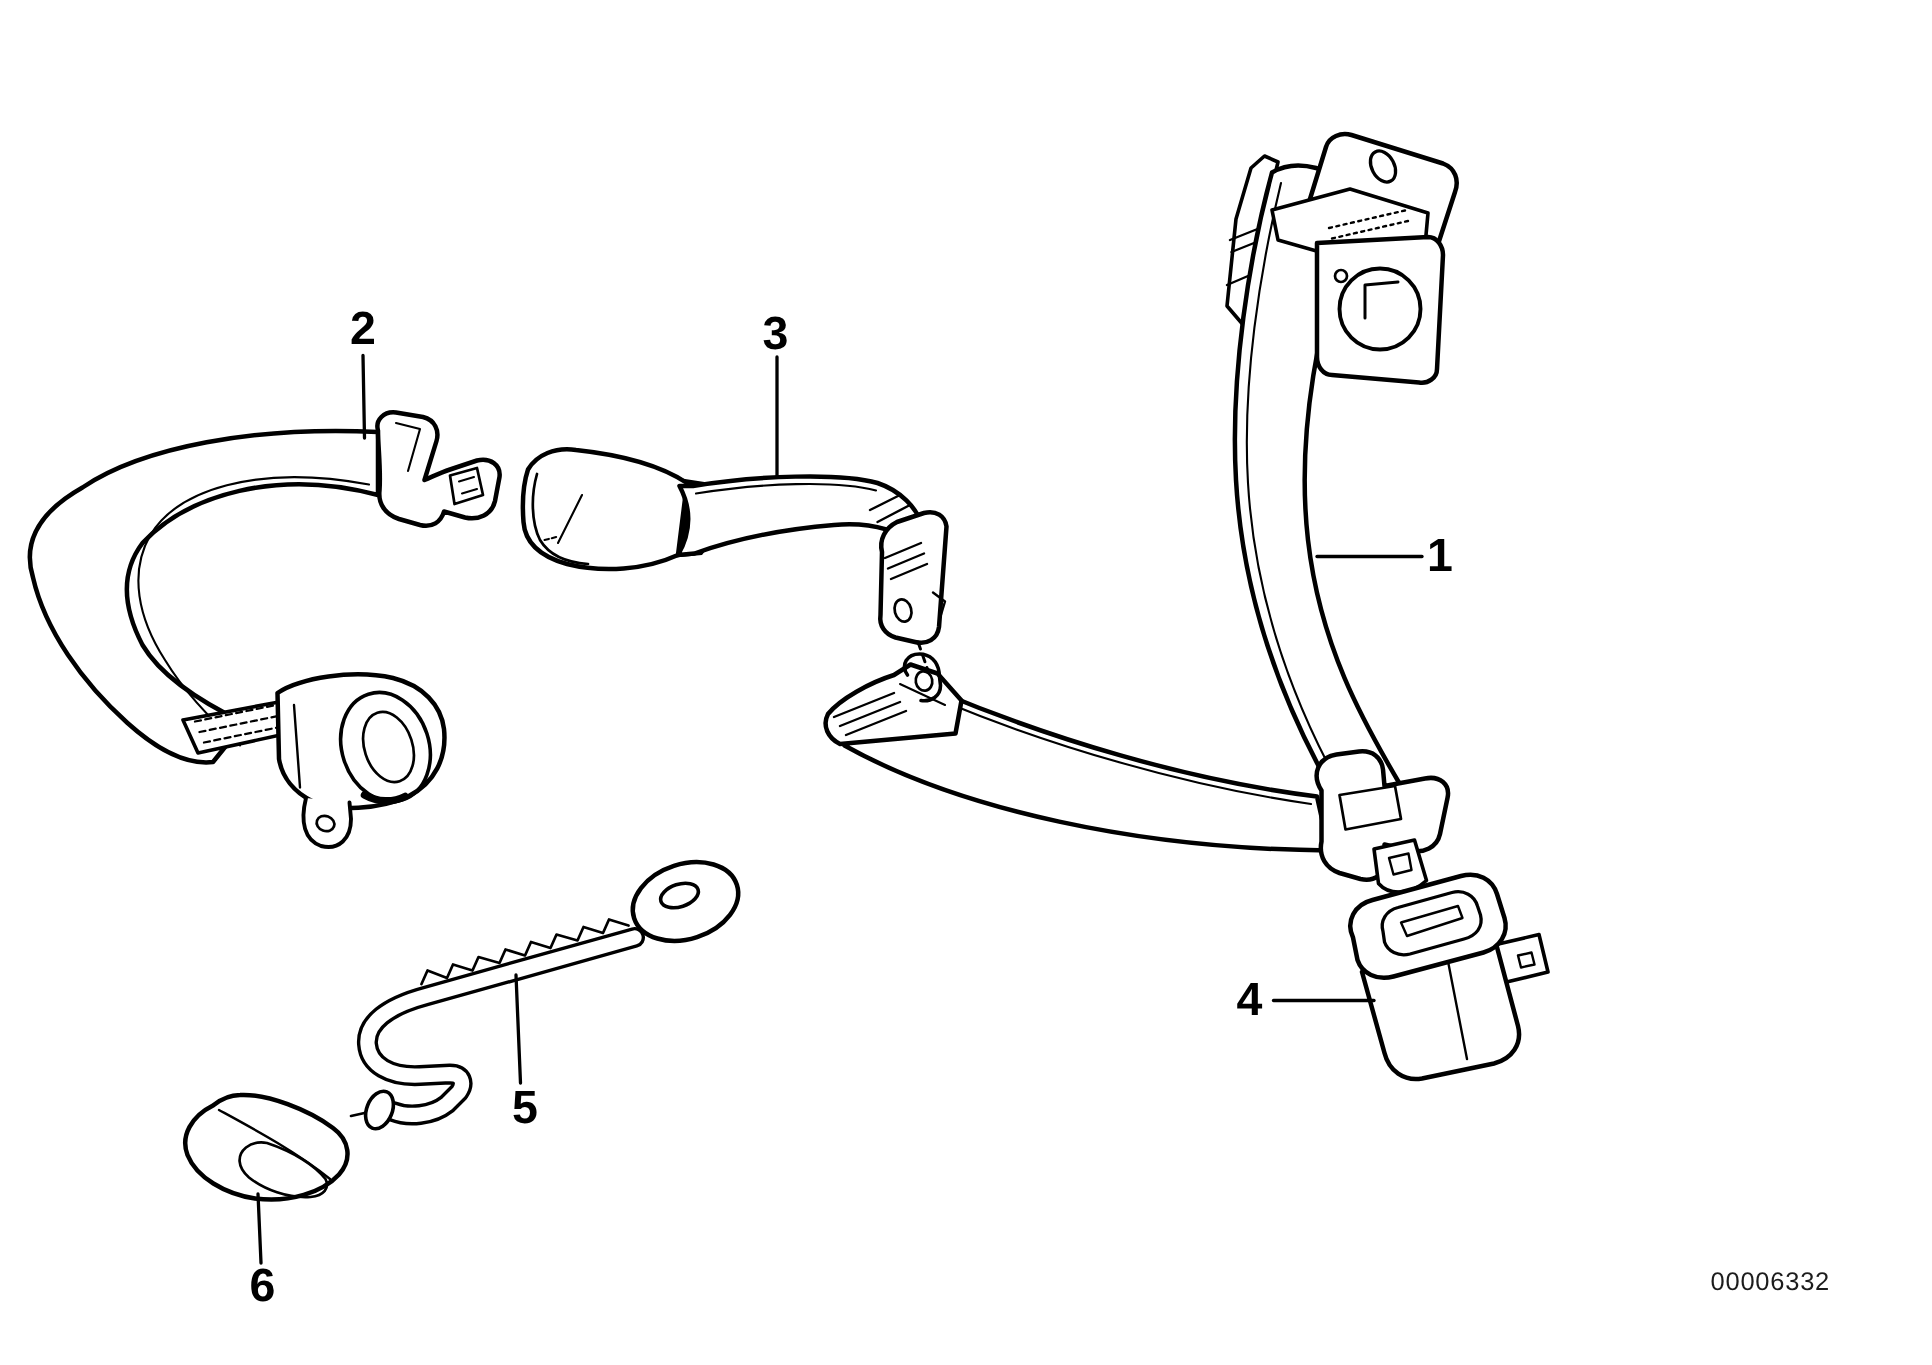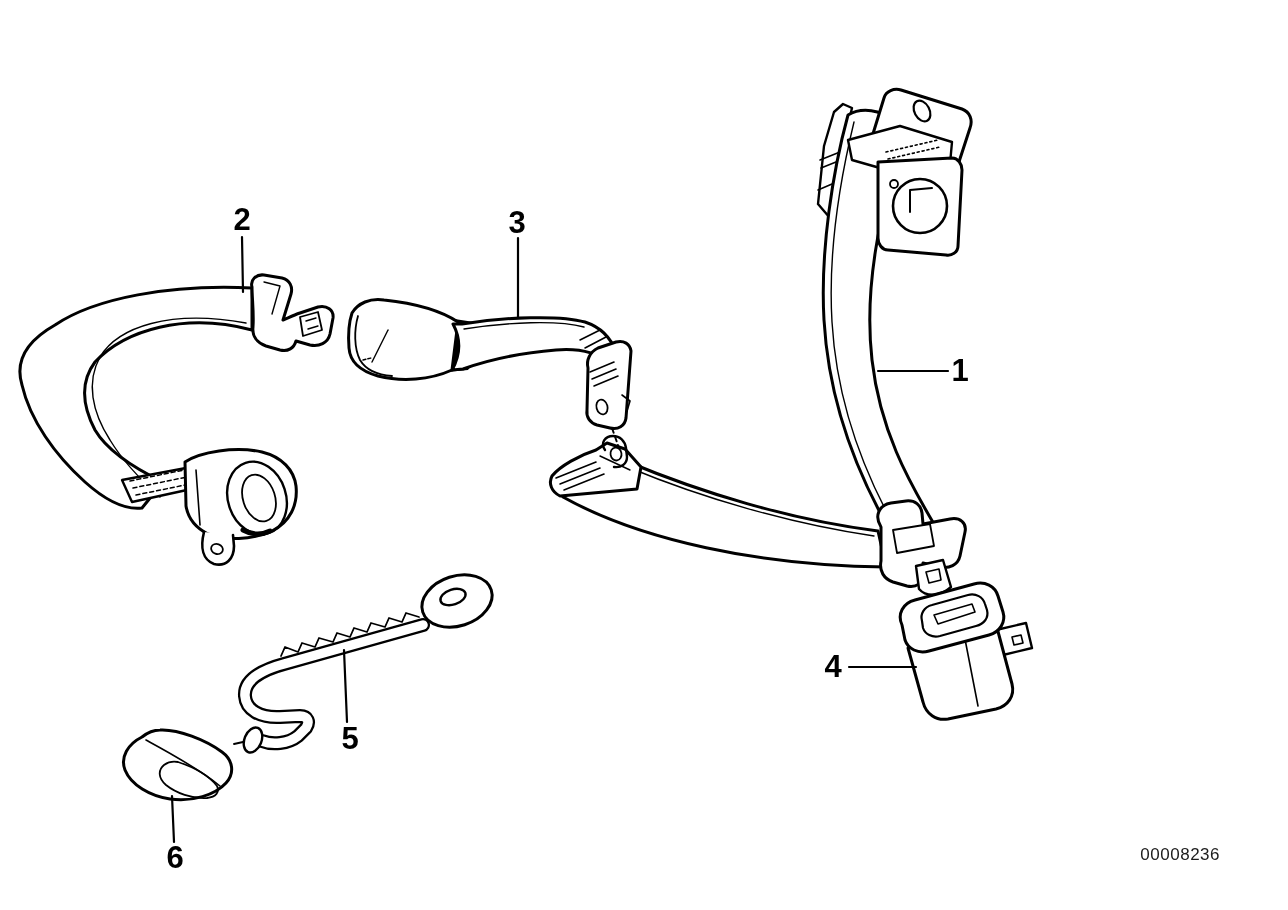--- a/index.html
+++ b/index.html
@@ -133,15 +133,15 @@
     </g>
   </svg>
 
   <div class="callout" style="left:960px;top:370px">1</div>
   <div class="callout" style="left:242px;top:219px">2</div>
   <div class="callout" style="left:517px;top:222px">3</div>
   <div class="callout" style="left:833px;top:666px">4</div>
   <div class="callout" style="left:350px;top:738px">5</div>
   <div class="callout" style="left:175px;top:857px">6</div>
 
-  <div class="plate-code">00008236</div>
+  <div class="plate-code">00006332</div>
 
 </div>
 
 </body></html>

